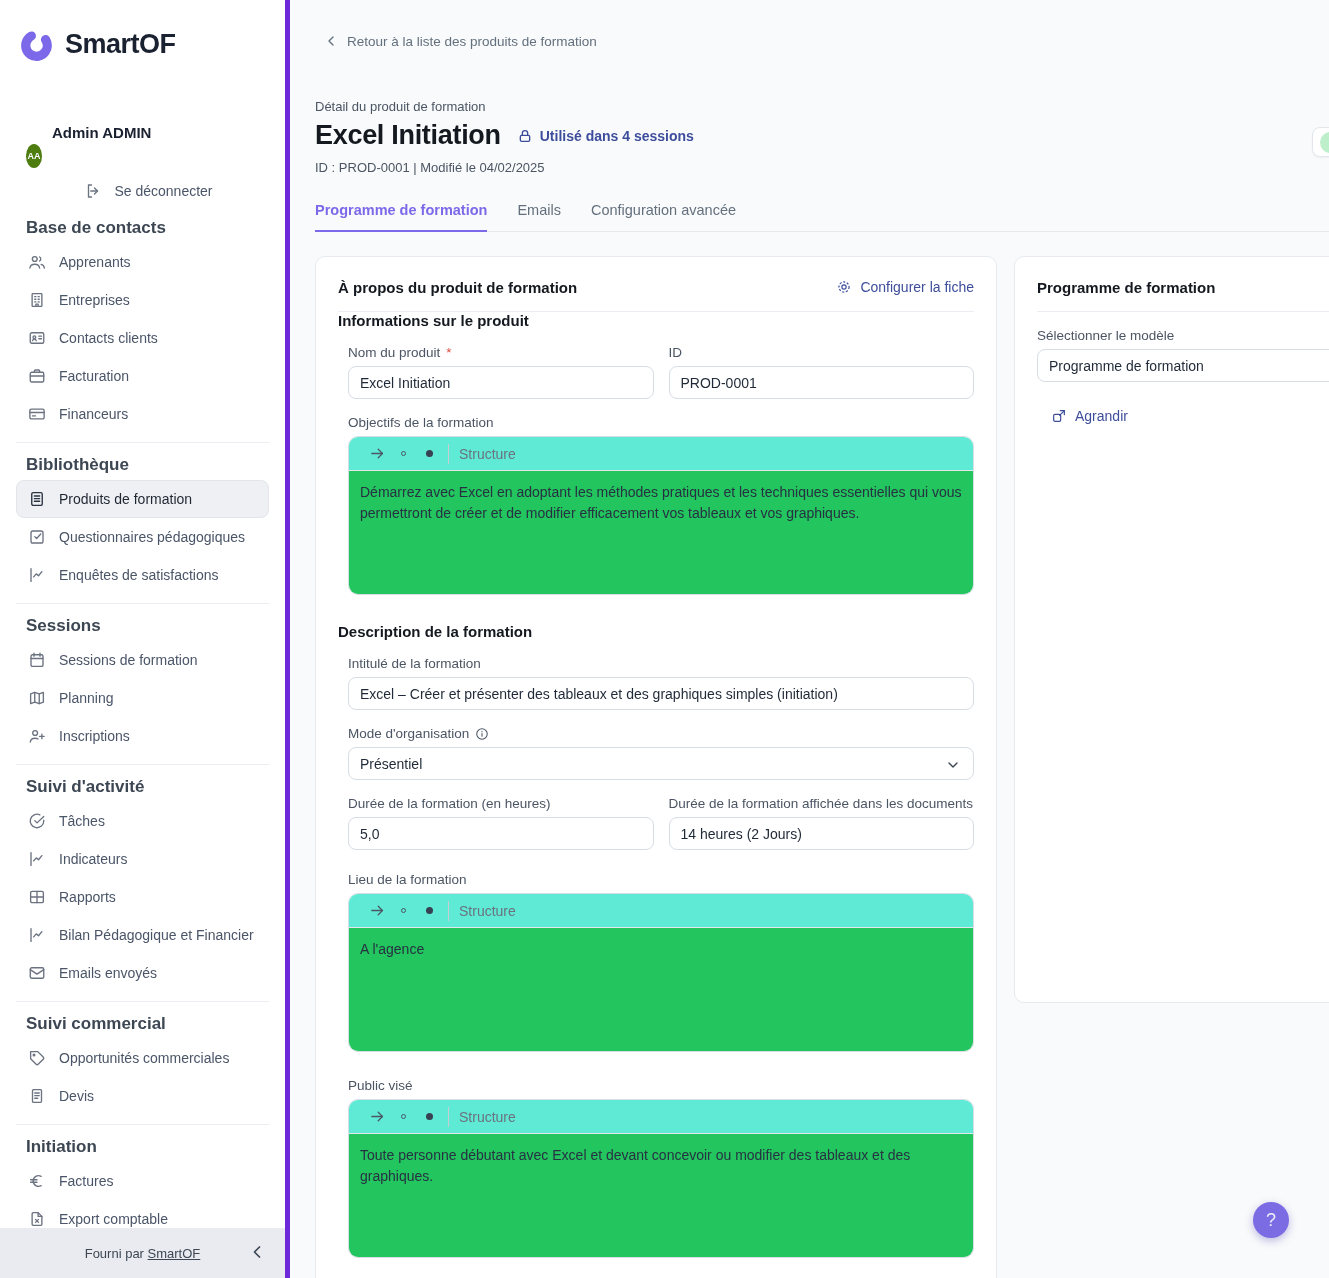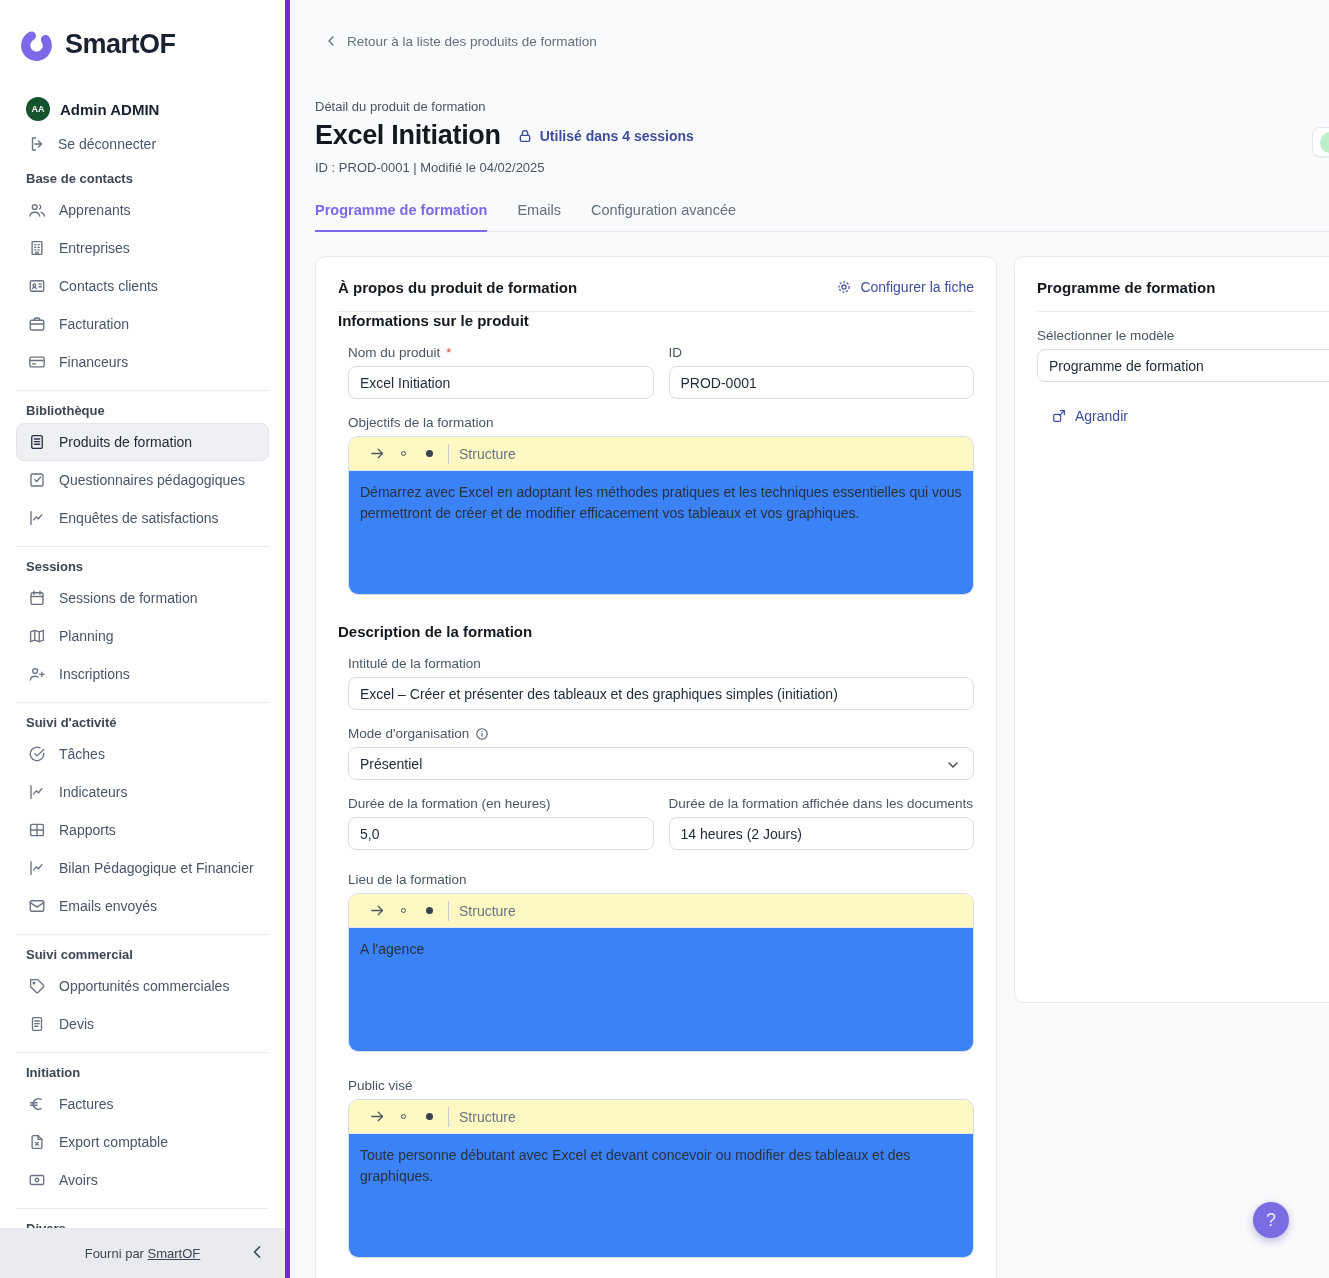--- a/index.html
+++ b/index.html
@@ -5,26 +5,26 @@
   * { margin:0; padding:0; box-sizing:border-box; }
   html,body { width:1329px; height:1278px; overflow:hidden; }
   body { display:flex; font-family:"Liberation Sans",sans-serif; background:#F8FAFB; color:#2B3442; position:relative; }
   svg { display:block; }
 
   
   .sidebar { width:290px; min-width:290px; background:#FFFFFF; border-right:5px solid #6d28d9; position:relative; padding:26px 16px 0 16px; }
   .logo-row { display:flex; align-items:center; gap:10px; margin-left:2px; }
   .logo-text { font-size:27px; font-weight:700; color:#1A2130; letter-spacing:-0.5px; }
   .user-row { display:flex; align-items:center; gap:10px; margin:34px 0 0 10px; }
-  .avatar { width:24px; height:24px; border-radius:50%; background:#14532d; color:#fff; font-size:9px; font-weight:700; display:flex; align-items:center; justify-content:center; }
+  .avatar { width:16px; height:24px; border-radius:50%; background:#4d7c0f; color:#fff; font-size:9px; font-weight:700; display:flex; align-items:center; justify-content:center;margin-top:47px; }
   .user-name { font-size:15px; font-weight:700; color:#1A2130; }
-  .logout-row { display:flex; align-items:center; gap:12px; margin:14px 0 0 12px; color:#4A5568; font-size:14px; cursor:pointer; }
+  .logout-row { display:flex; align-items:center; gap:12px; margin:14px 0 0 12px; color:#4A5568; font-size:14px; cursor:pointer;justify-content:center; }
   .logout-row svg { stroke:#6B7280; }
   .nav { margin-top:18px; }
-  .section-title { font-size:13px; font-weight:700; color:#3D4754; margin:12px 10px 5px 10px; }
+  .section-title { font-size:17px; font-weight:700; color:#3D4754; margin:12px 10px 5px 10px; }
   .side-item { display:flex; align-items:center; gap:13px; height:38px; padding:0 11px; border:1px solid transparent; border-radius:8px; color:#4A5568; font-size:14px; cursor:pointer; }
   .side-item svg { stroke:#6B7280; flex:none; }
   .side-item.active { background:#EEF0F3; border-color:#E2E5EA; color:#1F2733; }
   .side-item.active svg { stroke:#2A3340; }
   .divider { height:1px; background:#EAEDF1; margin:9px 0; }
   .side-footer { position:absolute; left:0; right:0; bottom:0; height:50px; background:#E9EBF0; display:flex; align-items:center; justify-content:center; font-size:13px; color:#3D4754; }
   .side-footer u { text-decoration:underline; }
   .collapse-btn { position:absolute; right:18px; top:14px; cursor:pointer; }
 
   
@@ -51,27 +51,27 @@
 
   .field { margin-top:16px;margin-left:10px; }
   .field-label { font-size:13.5px; color:#4B5563; margin-bottom:6px; display:flex; align-items:center; gap:6px; }
   .req { color:#DD4A3E; }
   .text-input { width:100%; height:33px; border:1px solid #D7DDE5; border-radius:8px; padding:0 11px; font-size:14px; color:#1F2937; font-family:"Liberation Sans",sans-serif; background:#fff; outline:none; }
   .grid-2 { display:grid; grid-template-columns:1fr 1fr; gap:15px; }
   .select-box { position:relative; width:100%; height:33px; border:1px solid #D7DDE5; border-radius:8px; background:#fff; display:flex; align-items:center; padding:0 11px; font-size:14px; color:#1F2937; cursor:pointer; }
   .select-box .chev { position:absolute; right:12px; top:9px; }
 
   .editor { border:1px solid #D7DDE5; border-radius:10px; overflow:hidden; }
-  .editor-toolbar { height:34px; background:#fef9c3; border-bottom:1px solid #E3E7EC; display:flex; align-items:center; padding:0 15px; }
+  .editor-toolbar { height:34px; background:#5eead4; border-bottom:1px solid #E3E7EC; display:flex; align-items:center; padding:0 15px; }
   .tb-btn { display:flex; align-items:center; justify-content:center; width:26px; cursor:pointer; }
   .tb-sep { width:1px; height:20px; background:#C6CCD4; margin:0 10px 0 6px; }
   .tb-structure { font-size:14px; color:#6B7280; cursor:pointer; }
   .circle-o { width:5px; height:5px; border:1.4px solid #4B5563; border-radius:50%; }
   .circle-f { width:7px; height:7px; background:#374151; border-radius:50%; }
-  .editor-body { min-height:123px; background:#3b82f6; padding:11px 11px; font-size:14px; line-height:1.48; color:#273142; cursor:text; }
+  .editor-body { min-height:123px; background:#22c55e; padding:11px 11px; font-size:14px; line-height:1.48; color:#273142; cursor:text; }
 
   .panel-label { font-size:13.5px; color:#4B5563; margin:16px 0 6px 0; }
   .expand-link { display:flex; align-items:center; gap:8px; color:#3D4D9B; font-size:14px; margin:26px 0 0 14px; cursor:pointer; }
 
   .mini-save-btn { position:absolute; left:1312px; top:127px; width:46px; height:30px; background:#fff; border:1px solid #E3E7EC; border-radius:8px; box-shadow:0 1px 2px rgba(20,30,50,.05); }
   .mini-save-btn .green-dot { position:absolute; left:7px; top:4px; width:21px; height:21px; border-radius:50%; background:#BDEFCB; }
   .help-fab { position:absolute; left:1253px; top:1202px; width:36px; height:36px; border-radius:50%; background:#7B6CE4; color:#EFEFFA; font-size:18px; display:flex; align-items:center; justify-content:center; box-shadow:0 3px 8px rgba(80,70,180,.35); cursor:pointer; }
 </style>
 </head>
 <body>

